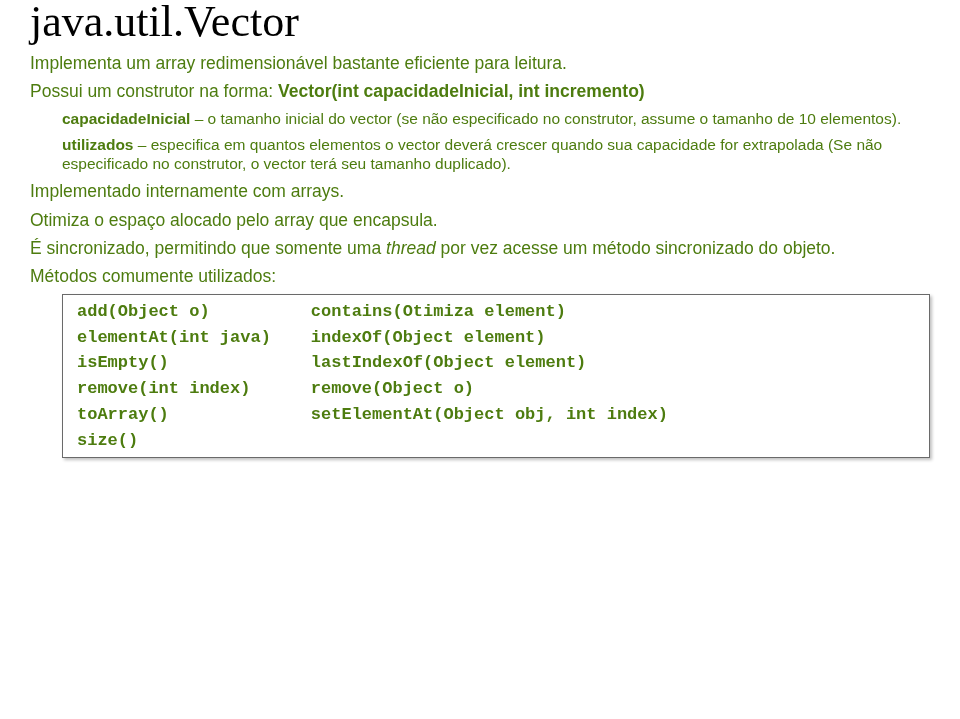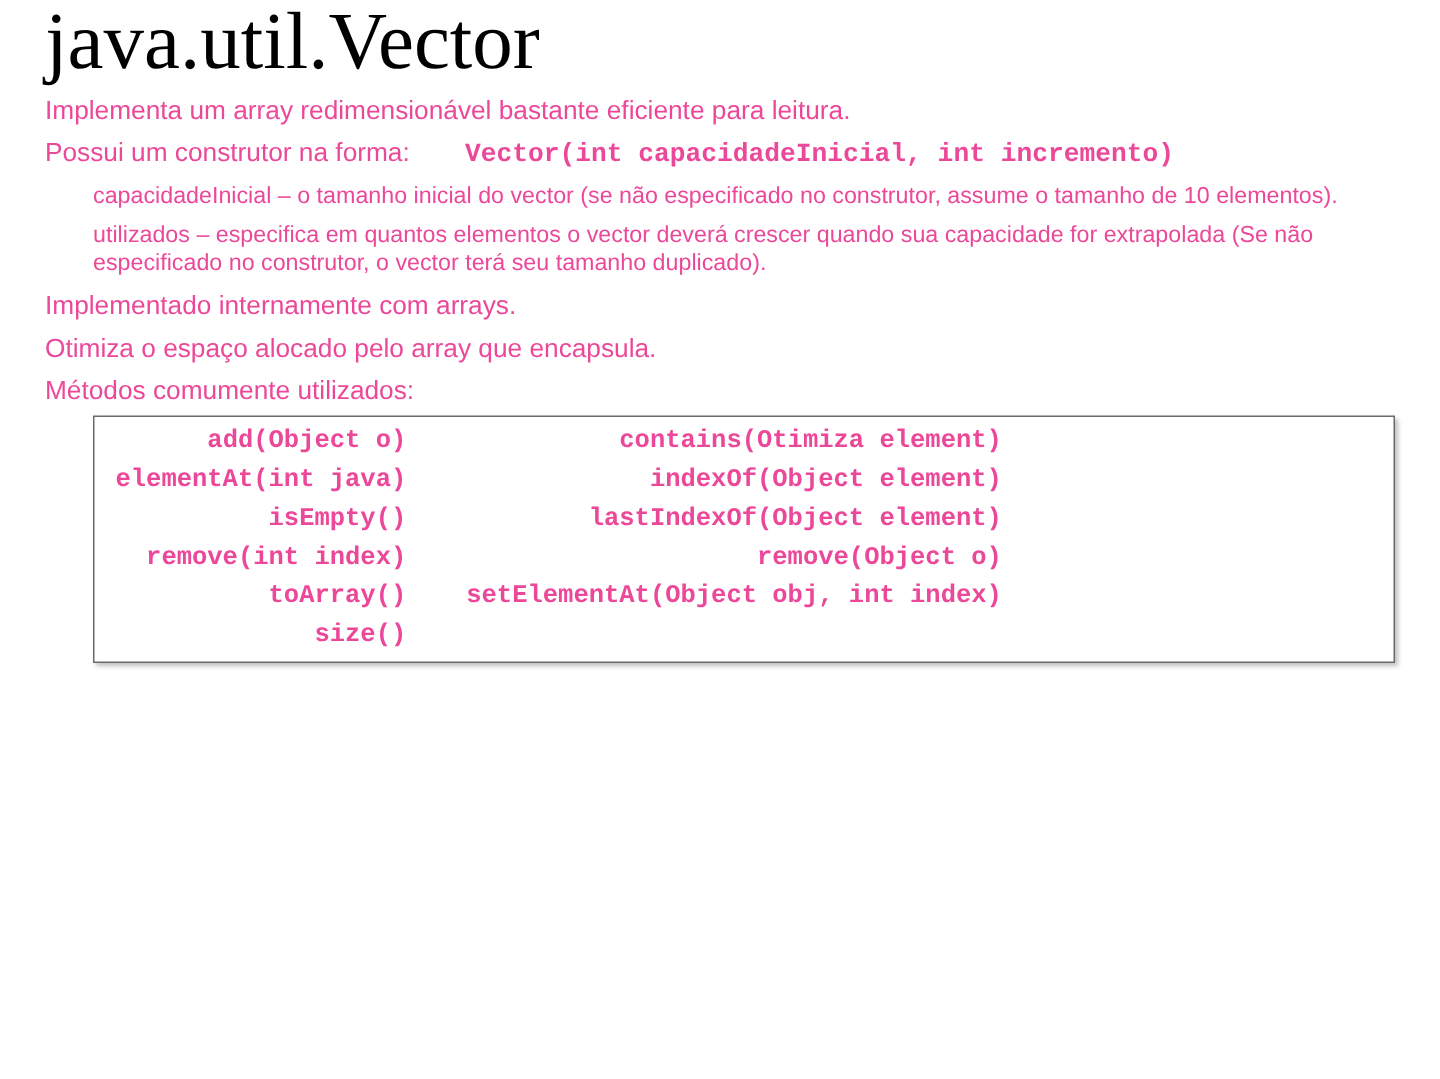--- a/index.html
+++ b/index.html
@@ -9,60 +9,58 @@
     background: #ffffff;
     width: 960px;
     height: 719px;
     overflow: hidden;
   }
   .slide {
     padding: 0 30px 20px 30px;
   }
   .title {
     font-family: "Times New Roman", Times, serif;
-    font-size: 54px;
+    font-size: 44px;
     font-weight: normal;
     color: #000;
     margin: 0 0 8px 0;
     padding-top: 0;
     line-height: 1;
   }
   .body {
     font-size: 17.5px;
-    color: #ec4899;
+    color: #4d7c0f;
     line-height: 1.28;
   }
   .body p {
     margin: 6px 0;
   }
   .body .sub {
     margin-left: 32px;
   }
   .mono {
-    font-family: Liberation Mono, monospace;
+    font-family: Liberation Sans, sans-serif;
     font-weight: bold;
-    margin-left: 32px;
   }
   .bold {
-    font-weight: normal;
+    font-weight: bold;
   }
   .smaller {
     font-size: 15.5px;
   }
   .methods-box {
     border: 1px solid #6a6a6a;
     box-shadow: 2px 2px 3px rgba(0,0,0,0.25);
     margin: 6px 0 0 32px;
     padding: 6px 14px 6px 14px;
     font-family: "Courier New", Courier, monospace;
     font-weight: bold;
     font-size: 17px;
     display: flex;
     gap: 40px;
-    text-align: right;
   }
   .methods-col {
     display: flex;
     flex-direction: column;
     gap: 4px;
   }
   .col2-shift {
   }
 </style>
 </head>
@@ -83,20 +81,23 @@
       <span class="bold">capacidadeInicial</span><span> – o tamanho inicial do vector (se não especificado no construtor, assume o tamanho de 10 elementos).</span>
     </p>
 
     <p class="sub smaller">
       <span class="bold">utilizados</span><span> – especifica em quantos elementos o vector deverá crescer quando sua capacidade for extrapolada (Se não especificado no construtor, o vector terá seu tamanho duplicado).</span>
     </p>
 
     <p>Implementado internamente com arrays.</p>
     <p>Otimiza o espaço alocado pelo array que encapsula.</p>
 
+    <p>
+      <span>É sincronizado, permitindo que somente uma </span><i>thread</i><span> por vez acesse um método sincronizado do objeto.</span>
+    </p>
 
     <p>Métodos comumente utilizados:</p>
 
     <div class="methods-box">
       <div class="methods-col">
         <span>add(Object o)</span>
         <span>elementAt(int java)</span>
         <span>isEmpty()</span>
         <span>remove(int index)</span>
         <span>toArray()</span>

